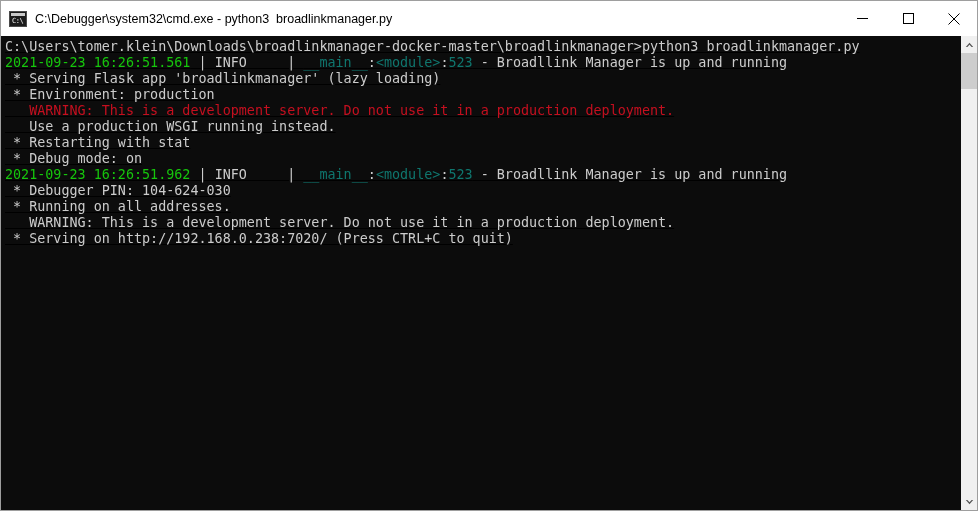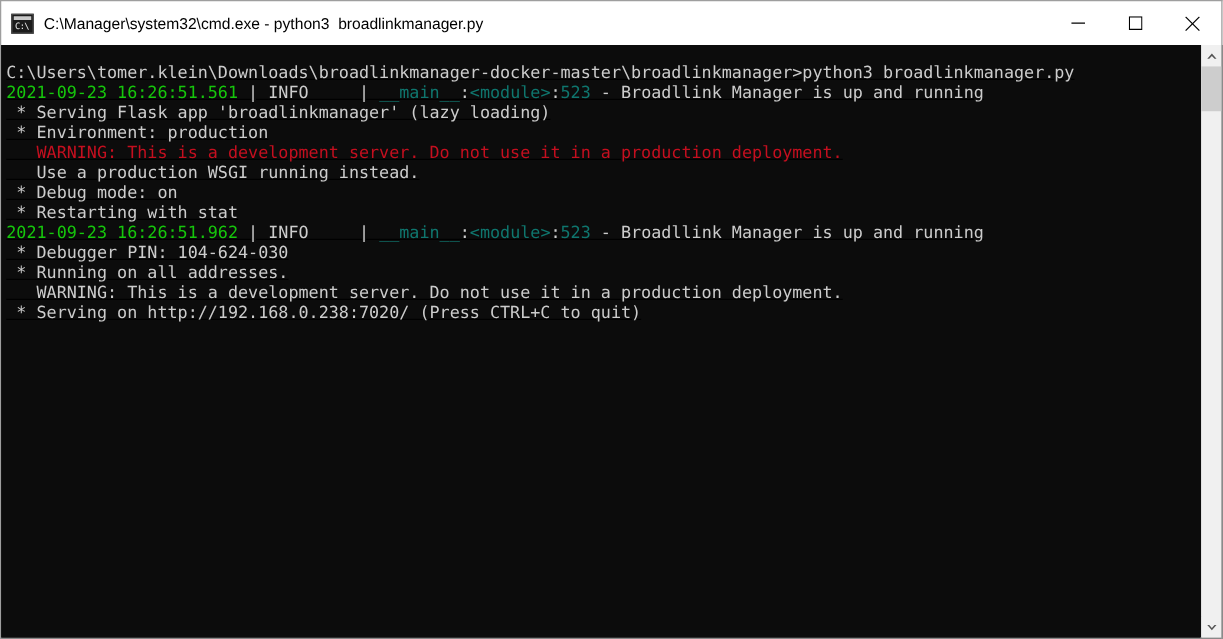--- a/index.html
+++ b/index.html
@@ -95,21 +95,21 @@
     border-right: 1px solid #9e9e9e;
     border-bottom: 1px solid #9e9e9e;
     box-sizing: border-box;
     background: #0c0c0c;
   }
 
   #console {
     flex: 1 1 auto;
     background: #0c0c0c;
     overflow: hidden;
-    padding: 15px 0 0 4px;
+    padding: 3px 0 0 4px;
     box-sizing: border-box;
     text-decoration: underline;
   }
 
   #console .line {
     font-family: "DejaVu Sans Mono", monospace;
     font-size: 13.4px;
     line-height: 16px;
     white-space: pre;
     color: #cccccc;
@@ -161,21 +161,21 @@
 </head>
 <body>
 
 <div id="window">
 
   <div id="titlebar">
     <div id="app-icon">
       <div class="bar"></div>
       <div class="prompt">C:\</div>
     </div>
-    <div id="title-text">C:\Manager\system32\cmd.exe - python3  broadlinkmanager.py</div>
+    <div id="title-text">C:\Debugger\system32\cmd.exe - python3  broadlinkmanager.py</div>
 
     <div id="window-controls">
       <div class="win-btn">
         <svg width="11" height="11" viewBox="0 0 11 11" aria-hidden="true">
           <line x1="0" y1="5.5" x2="11" y2="5.5" stroke="#000000" stroke-width="1"></line>
         </svg>
       </div>
       <div class="win-btn">
         <svg width="11" height="11" viewBox="0 0 11 11" aria-hidden="true">
           <rect x="0.5" y="0.5" width="10" height="10" fill="none" stroke="#000000" stroke-width="1"></rect>
@@ -192,22 +192,22 @@
 
   <div id="console-wrap">
 
     <div id="console">
         <div class="line"><span class="c-white">C:\Users\tomer.klein\Downloads\broadlinkmanager-docker-master\broadlinkmanager&gt;python3 broadlinkmanager.py</span></div>
         <div class="line"><span class="c-green">2021-09-23 16:26:51.561</span><span class="c-white"> | </span><span class="c-white">INFO</span><span class="c-white">     | </span><span class="c-blue">__main__</span><span class="c-white">:</span><span class="c-blue">&lt;module&gt;</span><span class="c-white">:</span><span class="c-blue">523</span><span class="c-white"> - Broadllink Manager is up and running</span></div>
         <div class="line"><span class="c-white"> * Serving Flask app 'broadlinkmanager' (lazy loading)</span></div>
         <div class="line"><span class="c-white"> * Environment: production</span></div>
         <div class="line"><span class="c-red">   WARNING: This is a development server. Do not use it in a production deployment.</span></div>
         <div class="line"><span class="c-white">   Use a production WSGI running instead.</span></div>
+        <div class="line"><span class="c-white"> * Restarting with stat</span></div>
         <div class="line"><span class="c-white"> * Debug mode: on</span></div>
-        <div class="line"><span class="c-white"> * Restarting with stat</span></div>
         <div class="line"><span class="c-green">2021-09-23 16:26:51.962</span><span class="c-white"> | </span><span class="c-white">INFO</span><span class="c-white">     | </span><span class="c-blue">__main__</span><span class="c-white">:</span><span class="c-blue">&lt;module&gt;</span><span class="c-white">:</span><span class="c-blue">523</span><span class="c-white"> - Broadllink Manager is up and running</span></div>
         <div class="line"><span class="c-white"> * Debugger PIN: 104-624-030</span></div>
         <div class="line"><span class="c-white"> * Running on all addresses.</span></div>
         <div class="line"><span class="c-white">   WARNING: This is a development server. Do not use it in a production deployment.</span></div>
         <div class="line"><span class="c-white"> * Serving on http://192.168.0.238:7020/ (Press CTRL+C to quit)</span></div>
       </div>
 
     <div id="scrollbar">
       <div id="sb-track">
         <div id="sb-thumb"></div>

